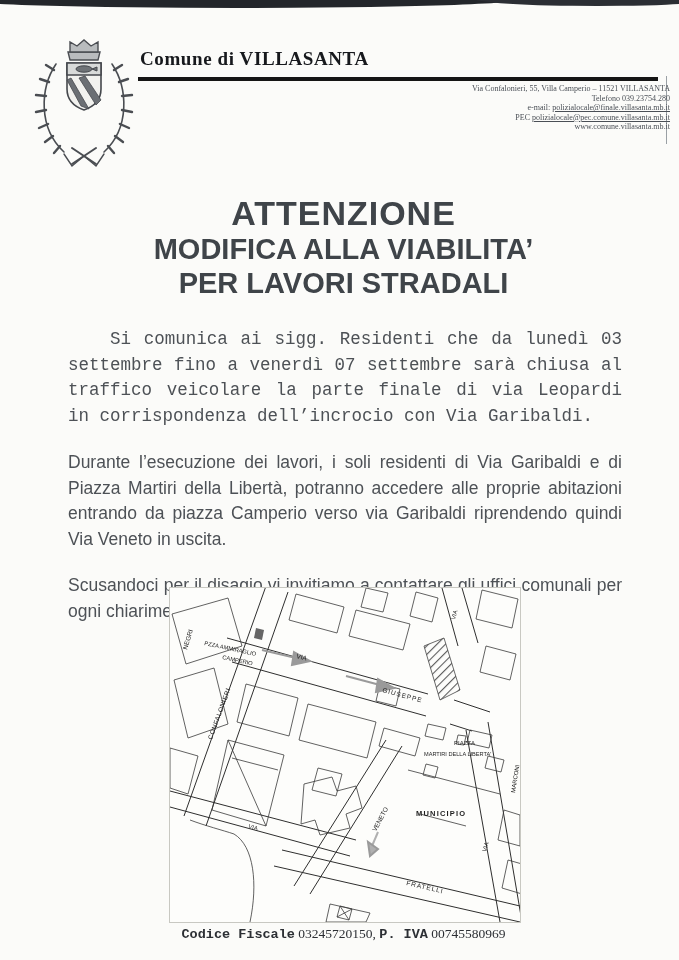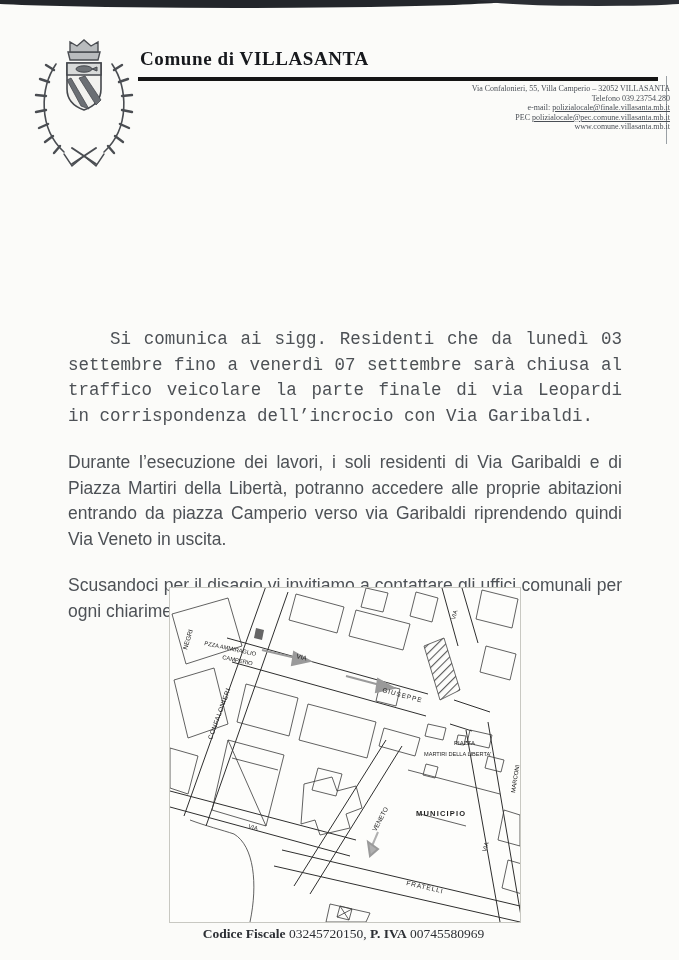--- a/index.html
+++ b/index.html
@@ -52,21 +52,21 @@
     position:absolute;left:170px;top:588px;width:350px;height:334px;
     background:#fdfdfb;outline:1px solid #c8c8c2;
   }
   .map svg{display:block;}
 
   
   .footer{
     position:absolute;left:0;top:926px;width:100%;text-align:center;
     font-family:"Liberation Serif",serif;font-size:13.5px;color:#2c2f34;
   }
-  .footer .b{font-weight:bold;}
+  .footer .b{font-weight:bold;font-family:Liberation Mono, monospace;}
 </style>
 </head>
 <body>
 
 <div class="page">
 
   <div class="smear s1"></div>
   <div class="smear s2"></div>
   <div class="edge-line"></div>
 
@@ -110,27 +110,32 @@
         <path d="M33,44 l14,26 l8,3 l-18,-31 z" fill="#6b6f74" stroke-width="0.8"></path>
         <path d="M45,42 l17,27 l5,-5 l-16,-24 z" fill="#6b6f74" stroke-width="0.8"></path>
       </g>
     </svg>
   </div>
 
   <h1 class="muni">Comune di VILLASANTA</h1>
   <div class="rule"></div>
 
   <div class="contact">
-    <div>Via Confalonieri, 55, Villa Camperio – 32052 VILLASANTA</div>
+    <div>Via Confalonieri, 55, Villa Camperio – 11521 VILLASANTA</div>
     <div>Telefono 039.23754.280</div>
     <div><span>e-mail: </span><span class="u">polizialocale@finale.villasanta.mb.it</span></div>
     <div><span>PEC </span><span class="u">polizialocale@pec.comune.villasanta.mb.it</span></div>
     <div>www.comune.villasanta.mb.it</div>
   </div>
 
+  <div class="title-wrap">
+    <h2>ATTENZIONE</h2>
+    <p class="sub">MODIFICA ALLA VIABILITA’</p>
+    <p class="sub">PER LAVORI STRADALI</p>
+  </div>
 
   <div class="body-copy">
     <p class="indent">Si comunica ai sigg. Residenti che da lunedì 03 settembre fino a venerdì 07 settembre sarà chiusa al traffico veicolare la parte finale di via Leopardi in corrispondenza dell’incrocio con Via Garibaldi.</p>
     <p>Durante l’esecuzione dei lavori, i soli  residenti di Via Garibaldi e di Piazza Martiri della Libertà, potranno accedere alle proprie abitazioni entrando da piazza Camperio verso via Garibaldi riprendendo quindi Via Veneto in uscita.</p>
     <p>Scusandoci per il disagio vi invitiamo a contattare gli uffici comunali per ogni chiarimento in merito.</p>
   </div>
 
   <div class="map">
     <svg width="350" height="334" viewBox="0 0 350 334">
       <defs>

